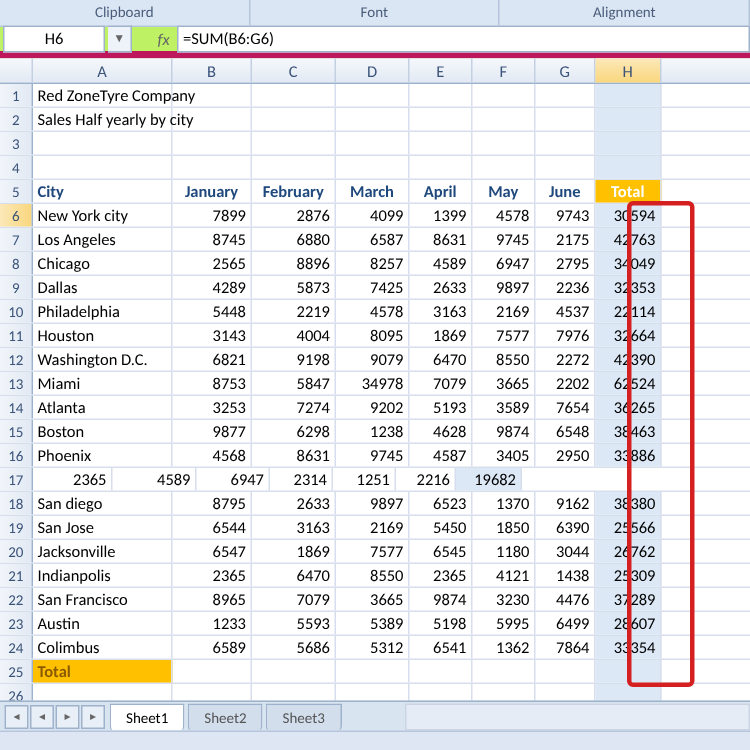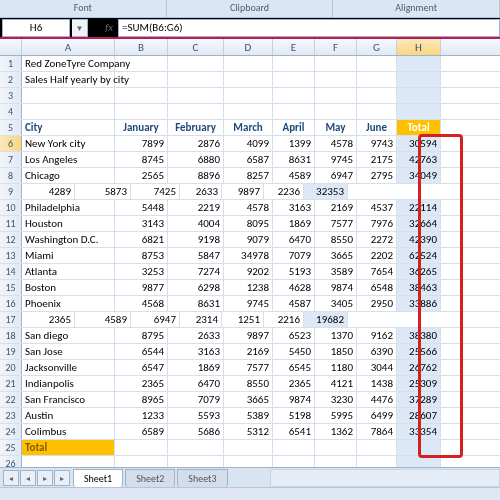--- a/index.html
+++ b/index.html
@@ -1,19 +1,19 @@
 <!DOCTYPE html>
 <html><head>
 <meta charset="utf-8">
 <style>
 *{box-sizing:border-box;margin:0;padding:0;font-family:Calibri,Arial,sans-serif}
 body{background:#d8e4f0;font-size:11px;color:#000;overflow:hidden;width:500px;height:500px}
 .ribbon{height:18px;display:flex;background:#dbe6f4;border-bottom:1px solid #b5c5dc}
 .rgroup{flex:1;text-align:center;font-size:10px;color:#4a5d7a;border-right:1px solid #b5c5dc;line-height:15px}
-.fbar{height:21px;display:flex;align-items:center;background:#000000;border-bottom:2px solid #be185d}
+.fbar{height:21px;display:flex;align-items:center;background:#bef264;border-bottom:5px solid #be185d}
 .namebox{width:68px;height:18px;background:#fff;border:1px solid #9fb2cc;margin:0 2px;font-size:11px;padding:1px 4px;text-align:center}
 .fxdrop{width:16px;height:18px;border:1px solid #9fb2cc;border-left:none;background:#eef3f9;font-size:8px;text-align:center;line-height:16px;color:#666}
 .fx{width:18px;font-style:italic;font-size:11px;color:#666;text-align:center;margin-left:12px}
 .formula{flex:1;height:18px;background:#fff;border:1px solid #9fb2cc;font-size:11px;padding:1px 3px}
 .grid{position:relative;background:#fff}
 .hdr{height:17px;display:flex;background:linear-gradient(#f5f8fc,#e2e9f3);border-bottom:1px solid #9db2ce}
 .hc{border-right:1px solid #c3d0e2;text-align:center;font-size:11px;color:#3b547a;line-height:17px}
 .hc.sel{background:linear-gradient(#fce8b8,#f9d77e)}
 .chc{width:22px}
 .cA{width:93px}.cB{width:53px}.cC{width:56px}.cD{width:49px}.cE{width:42px}.cF{width:42px}.cG{width:40px}.cH{width:44px}
@@ -35,22 +35,22 @@
 .nbtn{width:16px;height:16px;border:1px solid #9fb2cc;background:#e9eff7;margin-right:1px;text-align:center;line-height:14px;font-size:8px;color:#666}
 .tab{padding:2px 10px;background:#fff;border:1px solid #9fb2cc;border-bottom:none;margin-left:2px;border-radius:0 0 3px 3px}
 .tab.inact{background:#d3deed;color:#555}
 .sbar{position:absolute;bottom:0;left:0;right:0;height:13px;background:#dde6f2;border-top:1px solid #b5c5dc}
 .hscroll{position:absolute;bottom:13px;right:0;width:230px;height:18px;background:#e5ecf5;border:1px solid #cad4e3}
 </style>
 </head>
 <body>
 
 <div class="ribbon">
+  <div class="rgroup">Clipboard</div>
   <div class="rgroup">Font</div>
-  <div class="rgroup">Clipboard</div>
   <div class="rgroup">Alignment</div>
 </div>
 
 <div class="fbar">
   <div class="namebox">H6</div>
   <div class="fxdrop">▼</div>
   <div class="fx">fx</div>
   <div class="formula">=SUM(B6:G6)</div>
 </div>
 
@@ -150,20 +150,21 @@
         <div class="c cB r">2565</div>
         <div class="c cC r">8896</div>
         <div class="c cD r">8257</div>
         <div class="c cE r">4589</div>
         <div class="c cF r">6947</div>
         <div class="c cG r">2795</div>
         <div class="c cH r hcol">34049</div>
       </div>
       <div class="row">
         <div class="rh">9</div>
+        <div class="c cA">Dallas</div>
         <div class="c cB r">4289</div>
         <div class="c cC r">5873</div>
         <div class="c cD r">7425</div>
         <div class="c cE r">2633</div>
         <div class="c cF r">9897</div>
         <div class="c cG r">2236</div>
         <div class="c cH r hcol">32353</div>
       </div>
       <div class="row">
         <div class="rh">10</div>

